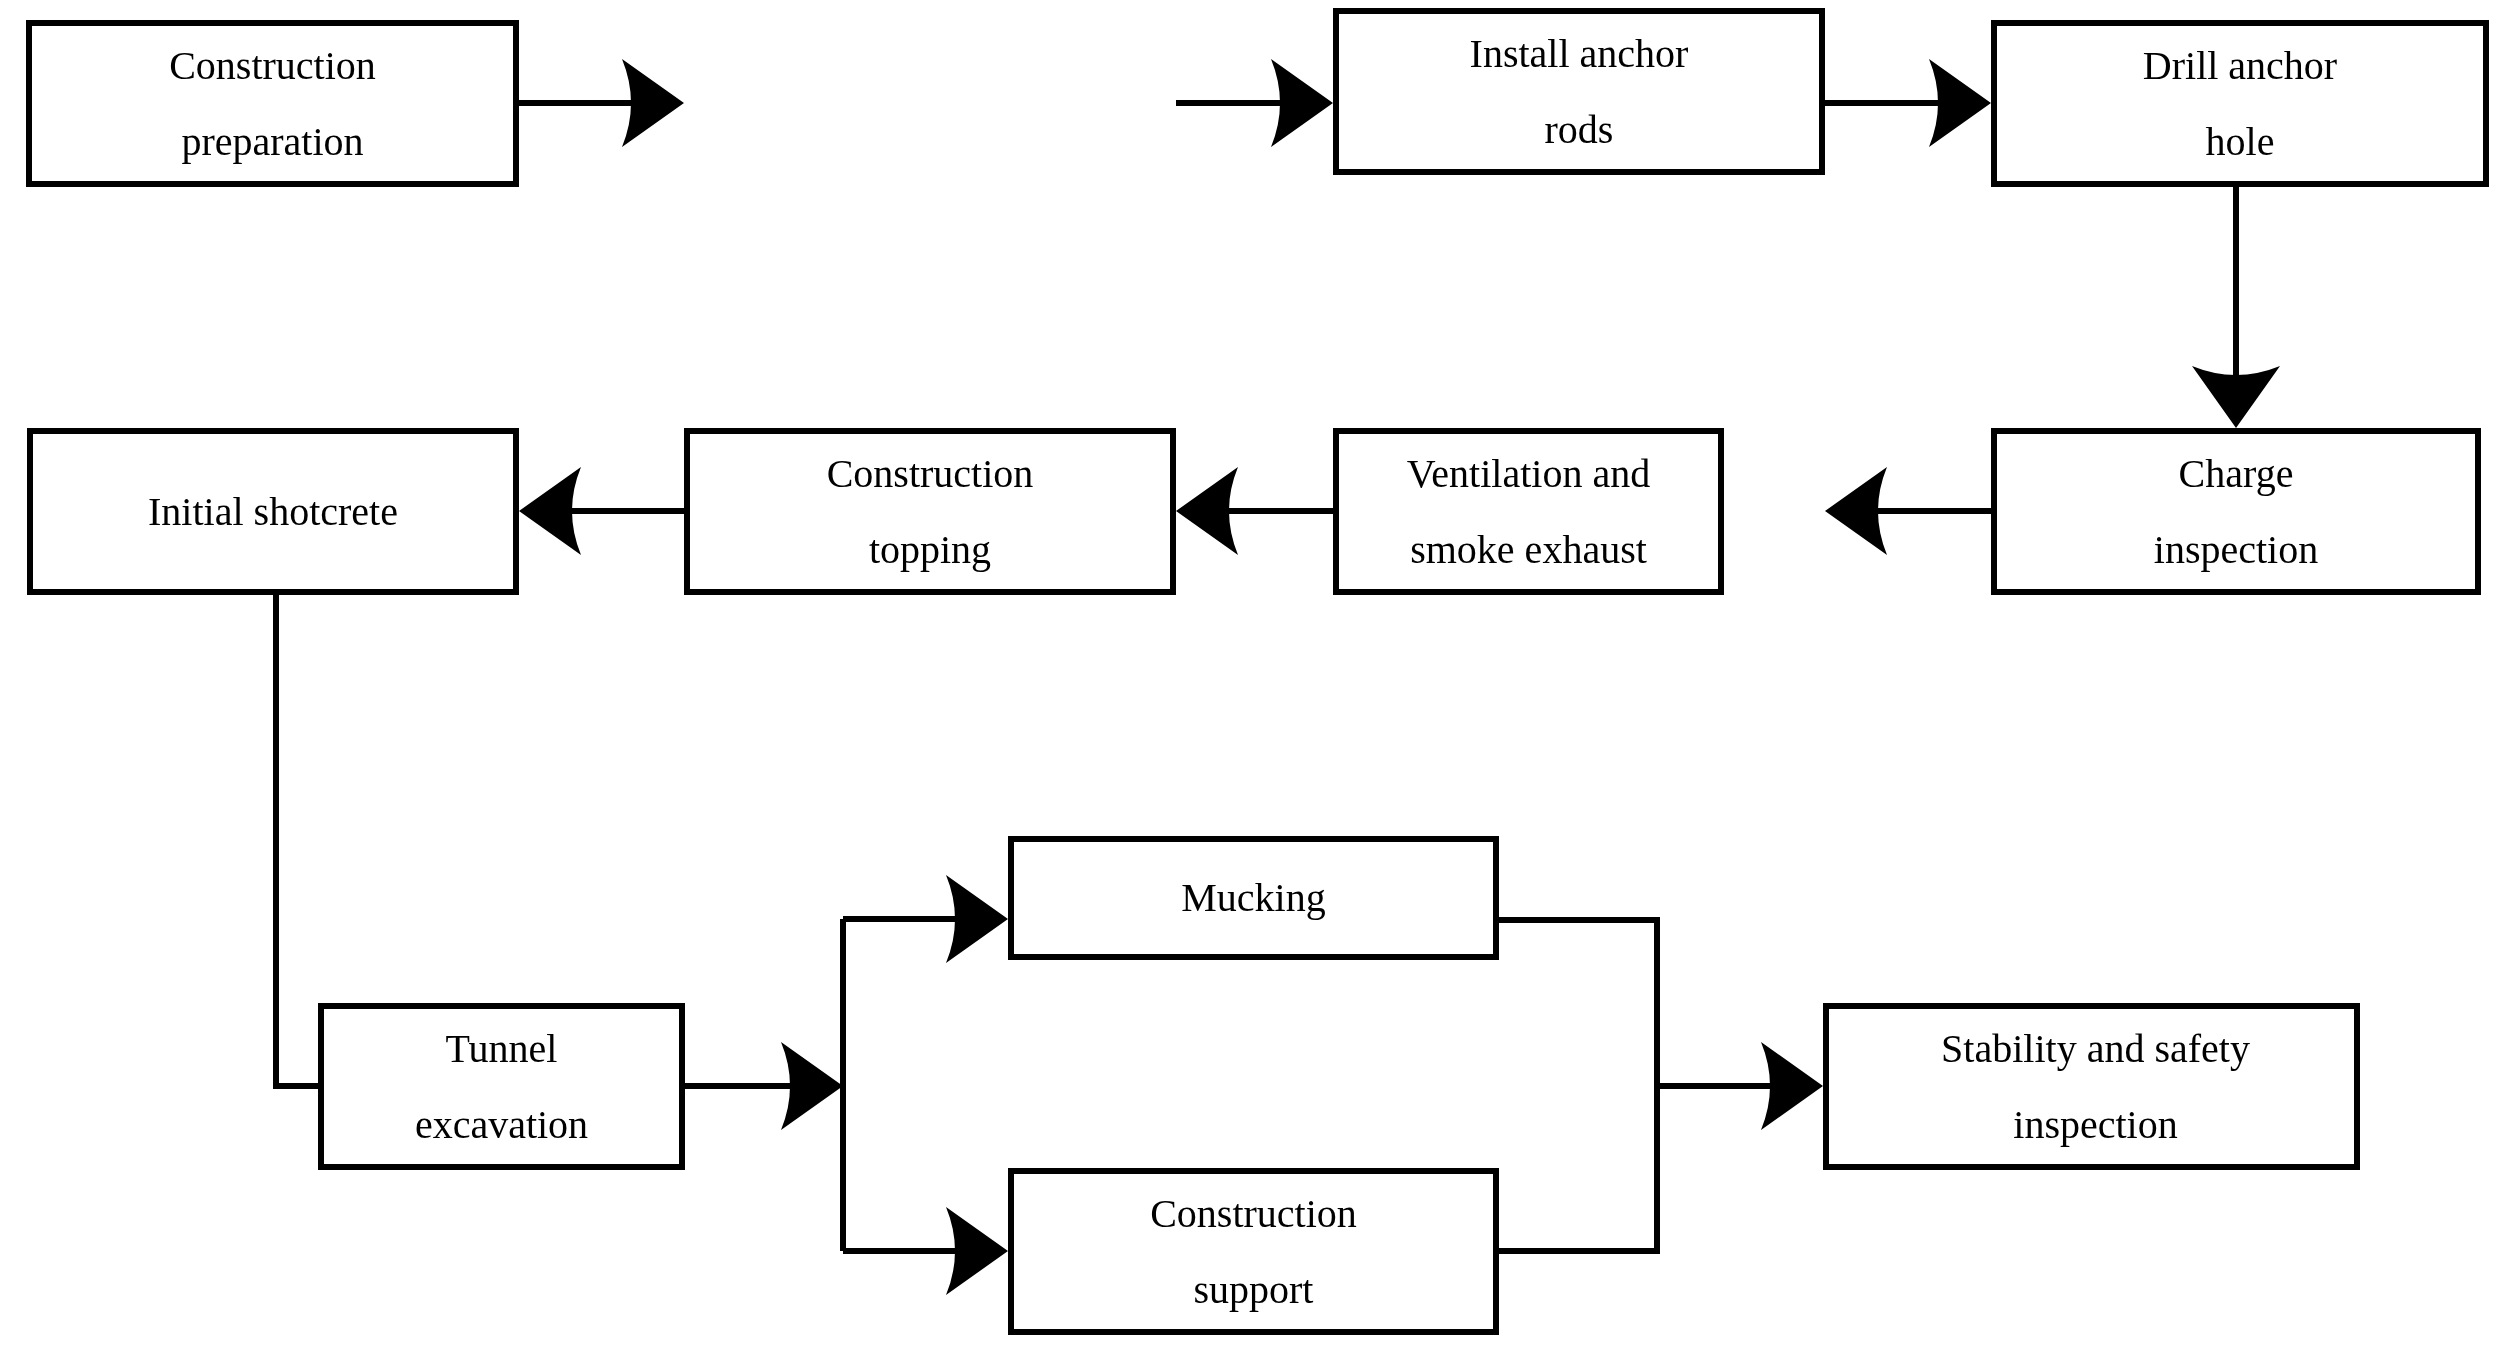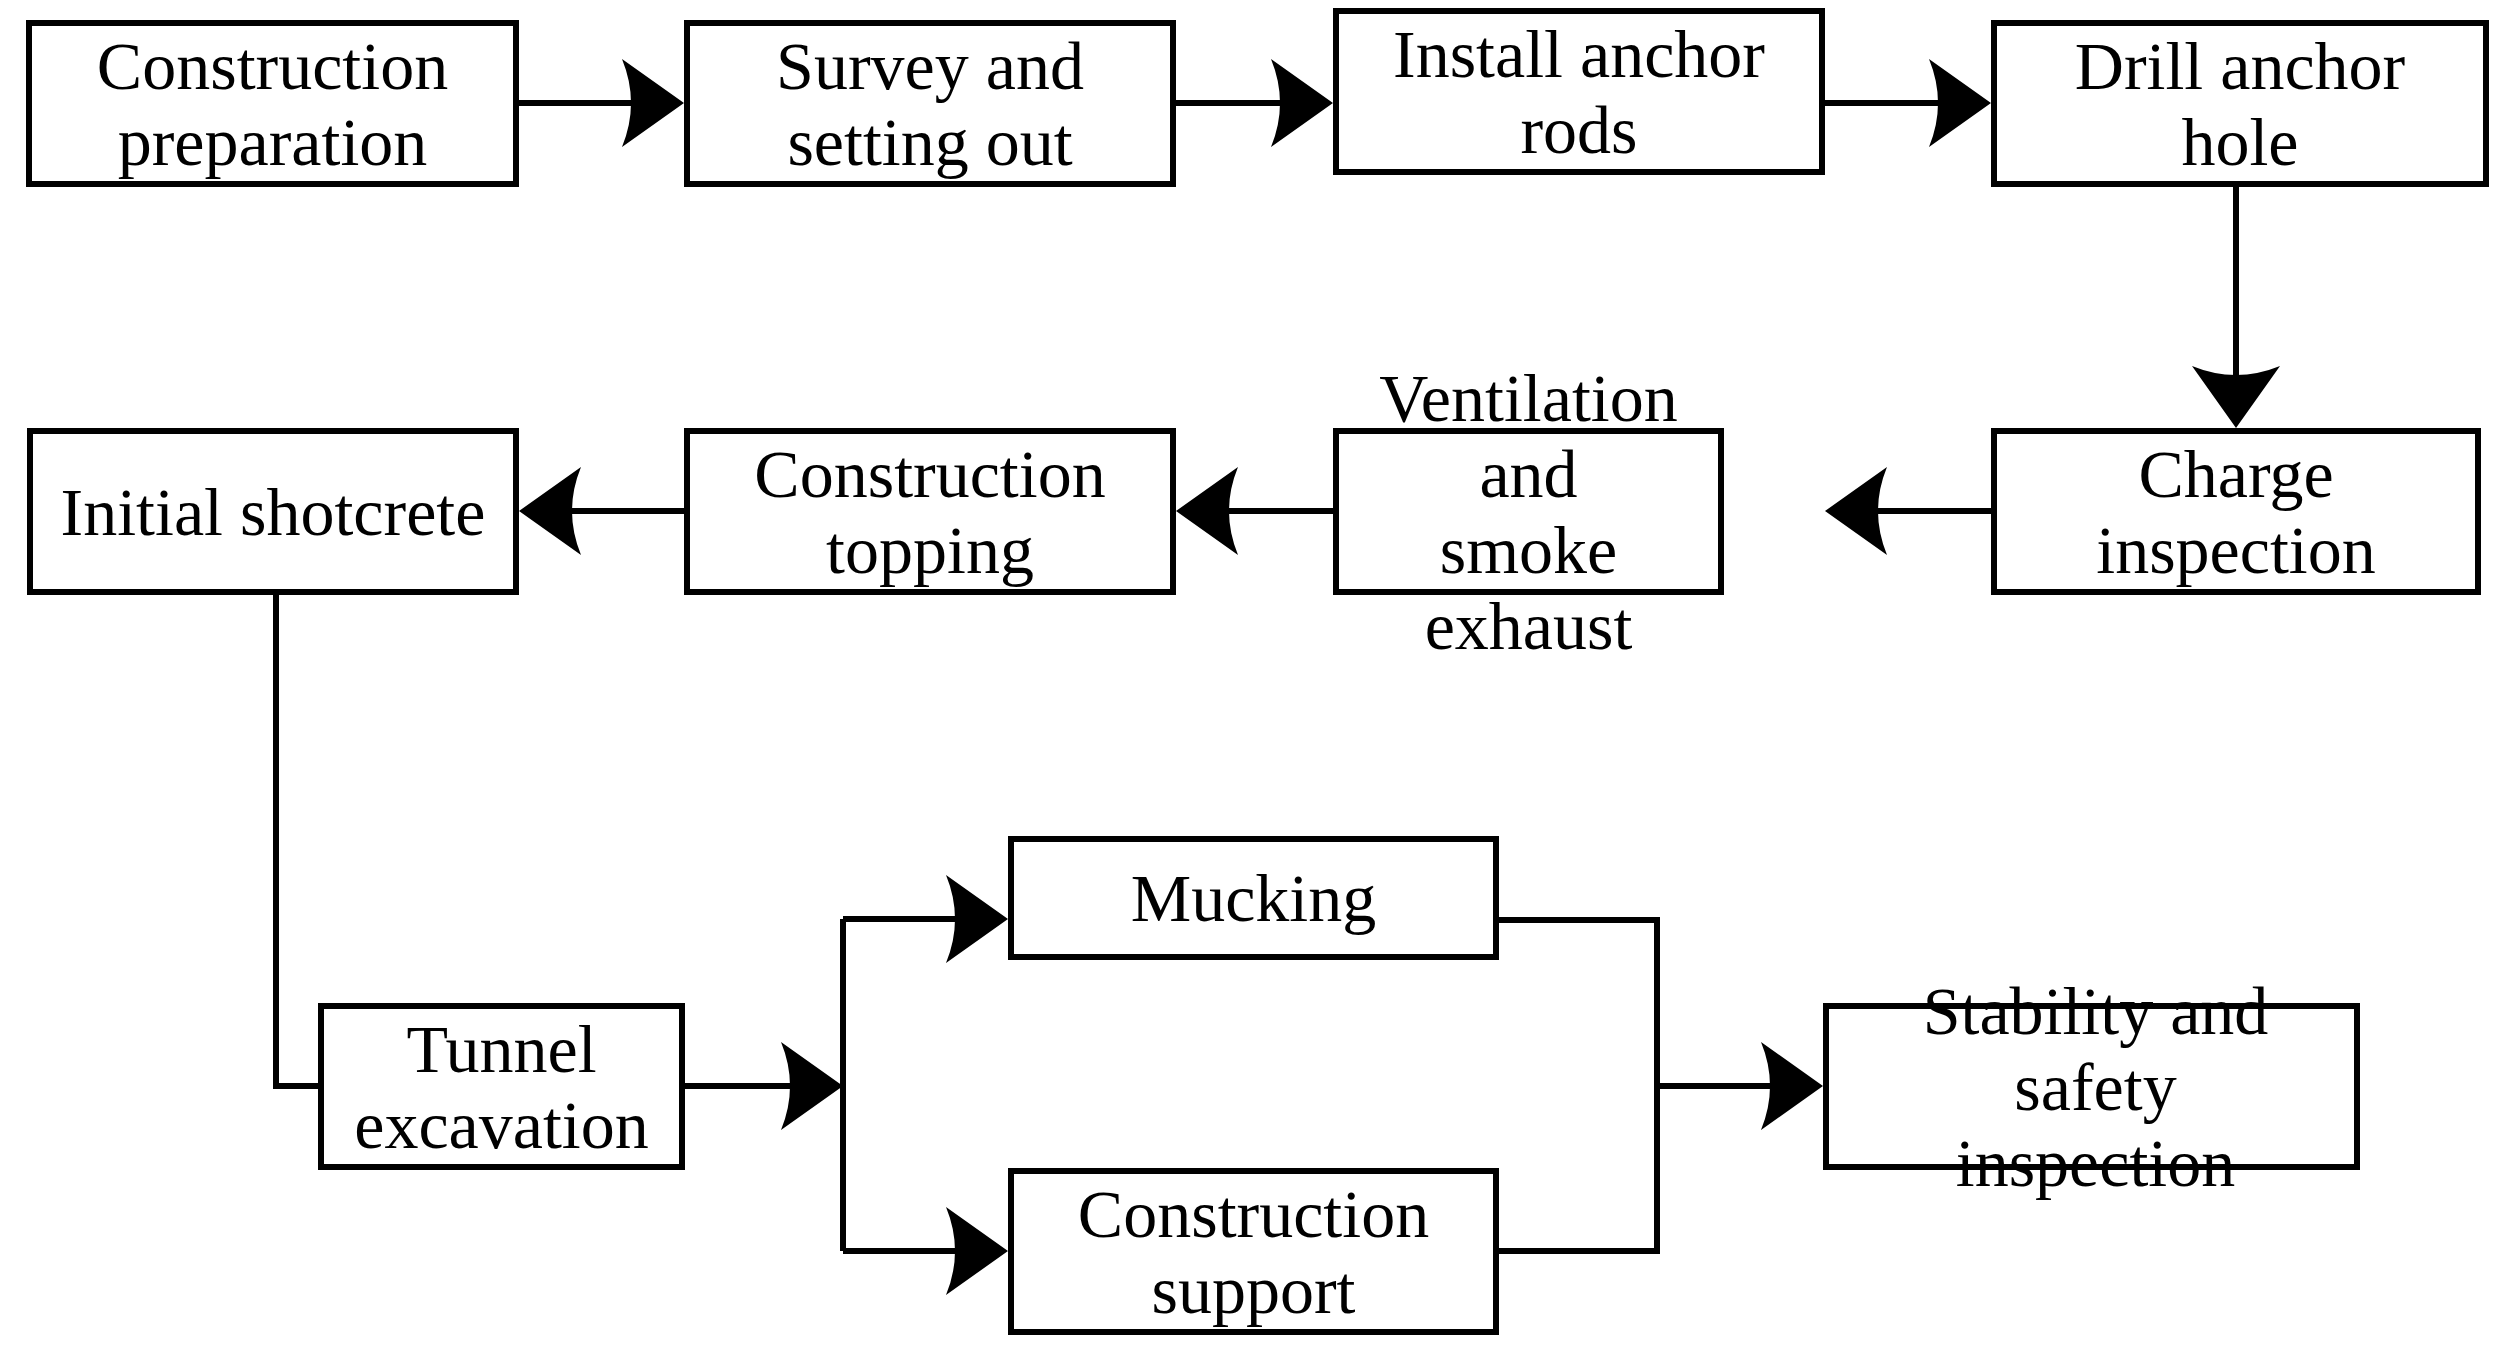--- a/index.html
+++ b/index.html
@@ -25,21 +25,21 @@
     box-sizing: border-box;
     border: 6px solid #000000;
     background: #ffffff;
     display: flex;
     align-items: center;
     justify-content: center;
     text-align: center;
   }
   .flow-label {
     white-space: pre-line;
-    font-size: 68px;
+    font-size: 40px;
     line-height: 76px;
     color: #000000;
   }
 </style>
 </head>
 <body>
 
 <div id="stage">
 
   <svg id="connectors" viewBox="0 0 2511 1356" xmlns="http://www.w3.org/2000/svg">
@@ -74,24 +74,20 @@
 
     <polyline points="1499,920 1657,920 1657,1251 1499,1251" fill="none" stroke="#000" stroke-width="6"></polyline>
     <line x1="1657" y1="1086" x2="1779" y2="1086" stroke="#000" stroke-width="6"></line>
     <path d="M1823 1086 L1761 1042 Q1779 1086 1761 1130 Z" fill="#000"></path>
   </svg>
 
   <div class="flow-box" style="left:26px; top:20px; width:493px; height:167px;">
     <span class="flow-label">Construction
 preparation</span>
   </div>
-  <div class="flow-box" style="left:684px; top:20px; width:492px; height:167px;">
-    <span class="flow-label">Survey and
-setting out</span>
-  </div>
   <div class="flow-box" style="left:1333px; top:8px; width:492px; height:167px;">
     <span class="flow-label">Install anchor
 rods</span>
   </div>
   <div class="flow-box" style="left:1991px; top:20px; width:498px; height:167px;">
     <span class="flow-label">Drill anchor
 hole</span>
   </div>
 
   <div class="flow-box" style="left:27px; top:428px; width:492px; height:167px;">

